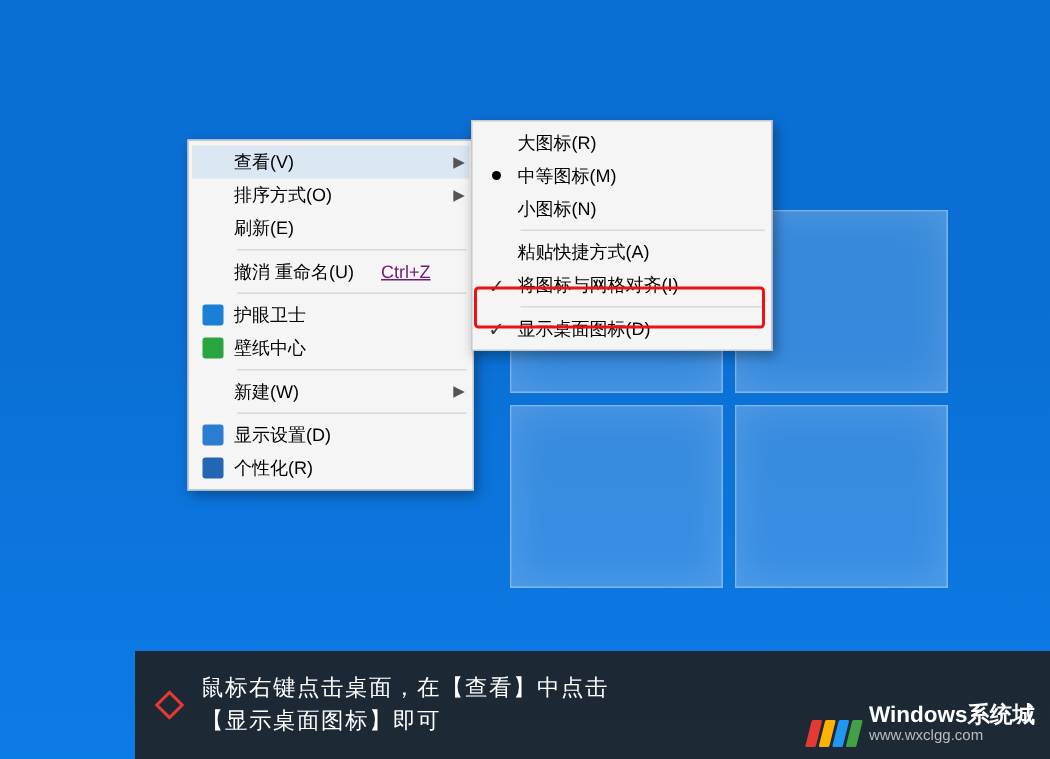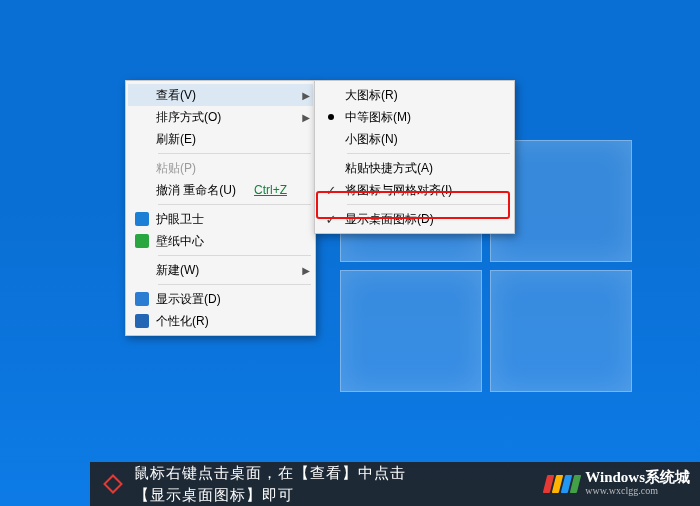--- a/index.html
+++ b/index.html
@@ -9,40 +9,40 @@
   .pane{position:absolute;width:140px;height:120px;background:rgba(255,255,255,0.18);border:1px solid rgba(255,255,255,0.35);box-shadow:0 0 30px rgba(255,255,255,0.15) inset;}
   .pane.tl{left:0;top:0;}
   .pane.tr{left:150px;top:0;}
   .pane.bl{left:0;top:130px;}
   .pane.br{left:150px;top:130px;}
   
   .menu{position:absolute;background:#f5f5f5;border:1px solid #c8c8c8;box-shadow:2px 3px 8px rgba(0,0,0,0.35);padding:3px 2px;}
   .menu .item{display:flex;align-items:center;height:22px;position:relative;}
   .menu .gutter{width:28px;display:flex;justify-content:center;align-items:center;}
   .menu .label{flex:1;padding-right:12px;white-space:nowrap;}
-  .menu .accel{color:#15803d;padding-right:12px;text-decoration:underline;}
+  .menu .accel{color:#701a75;padding-right:12px;text-decoration:underline;}
   .menu .arrow{width:14px;text-align:center;color:#555;font-size:10px;}
   .menu .sep{height:1px;background:#d9d9d9;margin:3px 2px 3px 30px;}
   .menu .item.disabled{color:#9a9a9a;}
   .menu .item.hover{background:#dbe7f3;}
-  .menu1{left:125px;top:80px;width:185px;}
+  .menu1{left:125px;top:93px;width:185px;}
   .menu2{left:314px;top:80px;width:195px;}
   .hlbox{position:absolute;left:316px;top:191px;width:190px;height:24px;border:2px solid #e11;border-radius:3px;pointer-events:none;}
   .bullet{width:6px;height:6px;border-radius:50%;background:#000;}
   .check{font-size:13px;color:#333;}
   .ico{width:14px;height:14px;border-radius:2px;}
   .ico.blue{background:#1b7fd6;}
   .ico.green{background:#29a63f;}
   .ico.monitor{background:#2b7dd1;}
   .ico.brush{background:#2366b3;}
   
-  .caption{position:absolute;left:90px;right:0;bottom:0;height:44px;background:rgba(30,34,38,0.92);display:flex;align-items:center;padding:0 16px;box-sizing:border-box;}
+  .caption{position:absolute;left:90px;right:0;bottom:0;height:72px;background:rgba(30,34,38,0.92);display:flex;align-items:center;padding:0 16px;box-sizing:border-box;}
   .cap-dot{width:10px;height:10px;border:2px solid #e53935;transform:rotate(45deg);margin-right:14px;flex:none;}
   .cap-text{color:#fff;font-size:15px;line-height:22px;letter-spacing:1px;}
-  .brand{position:absolute;right:10px;bottom:8px;display:flex;align-items:center;gap:6px;font-family:Liberation Serif, serif;}
+  .brand{position:absolute;right:10px;bottom:8px;display:flex;align-items:flex-end;gap:6px;}
   .brand-flag{display:flex;gap:2px;}
   .brand-flag span{width:7px;height:18px;transform:skewX(-14deg);border-radius:1px;}
   .bf1{background:#e53935;}
   .bf2{background:#ffb300;}
   .bf3{background:#2196f3;}
   .bf4{background:#43a047;}
   .brand-txt{display:flex;flex-direction:column;line-height:14px;}
   .brand-txt .t1{color:#fff;font-weight:600;font-size:15px;}
   .brand-txt .t2{color:#bbb;font-size:10px;}
 </style>
@@ -68,25 +68,20 @@
       <span class="gutter"></span>
       <span class="label">排序方式(O)</span>
       <span class="arrow">▶</span>
     </div>
     <div class="item">
       <span class="gutter"></span>
       <span class="label">刷新(E)</span>
       <span class="arrow"></span>
     </div>
     <div class="sep"></div>
-    <div class="item disabled">
-      <span class="gutter"></span>
-      <span class="label">粘贴(P)</span>
-      <span class="arrow"></span>
-    </div>
     <div class="item">
       <span class="gutter"></span>
       <span class="label">撤消 重命名(U)</span>
       <span class="accel">Ctrl+Z</span>
       <span class="arrow"></span>
     </div>
     <div class="sep"></div>
     <div class="item">
       <span class="gutter">
           <span class="ico blue"></span>

